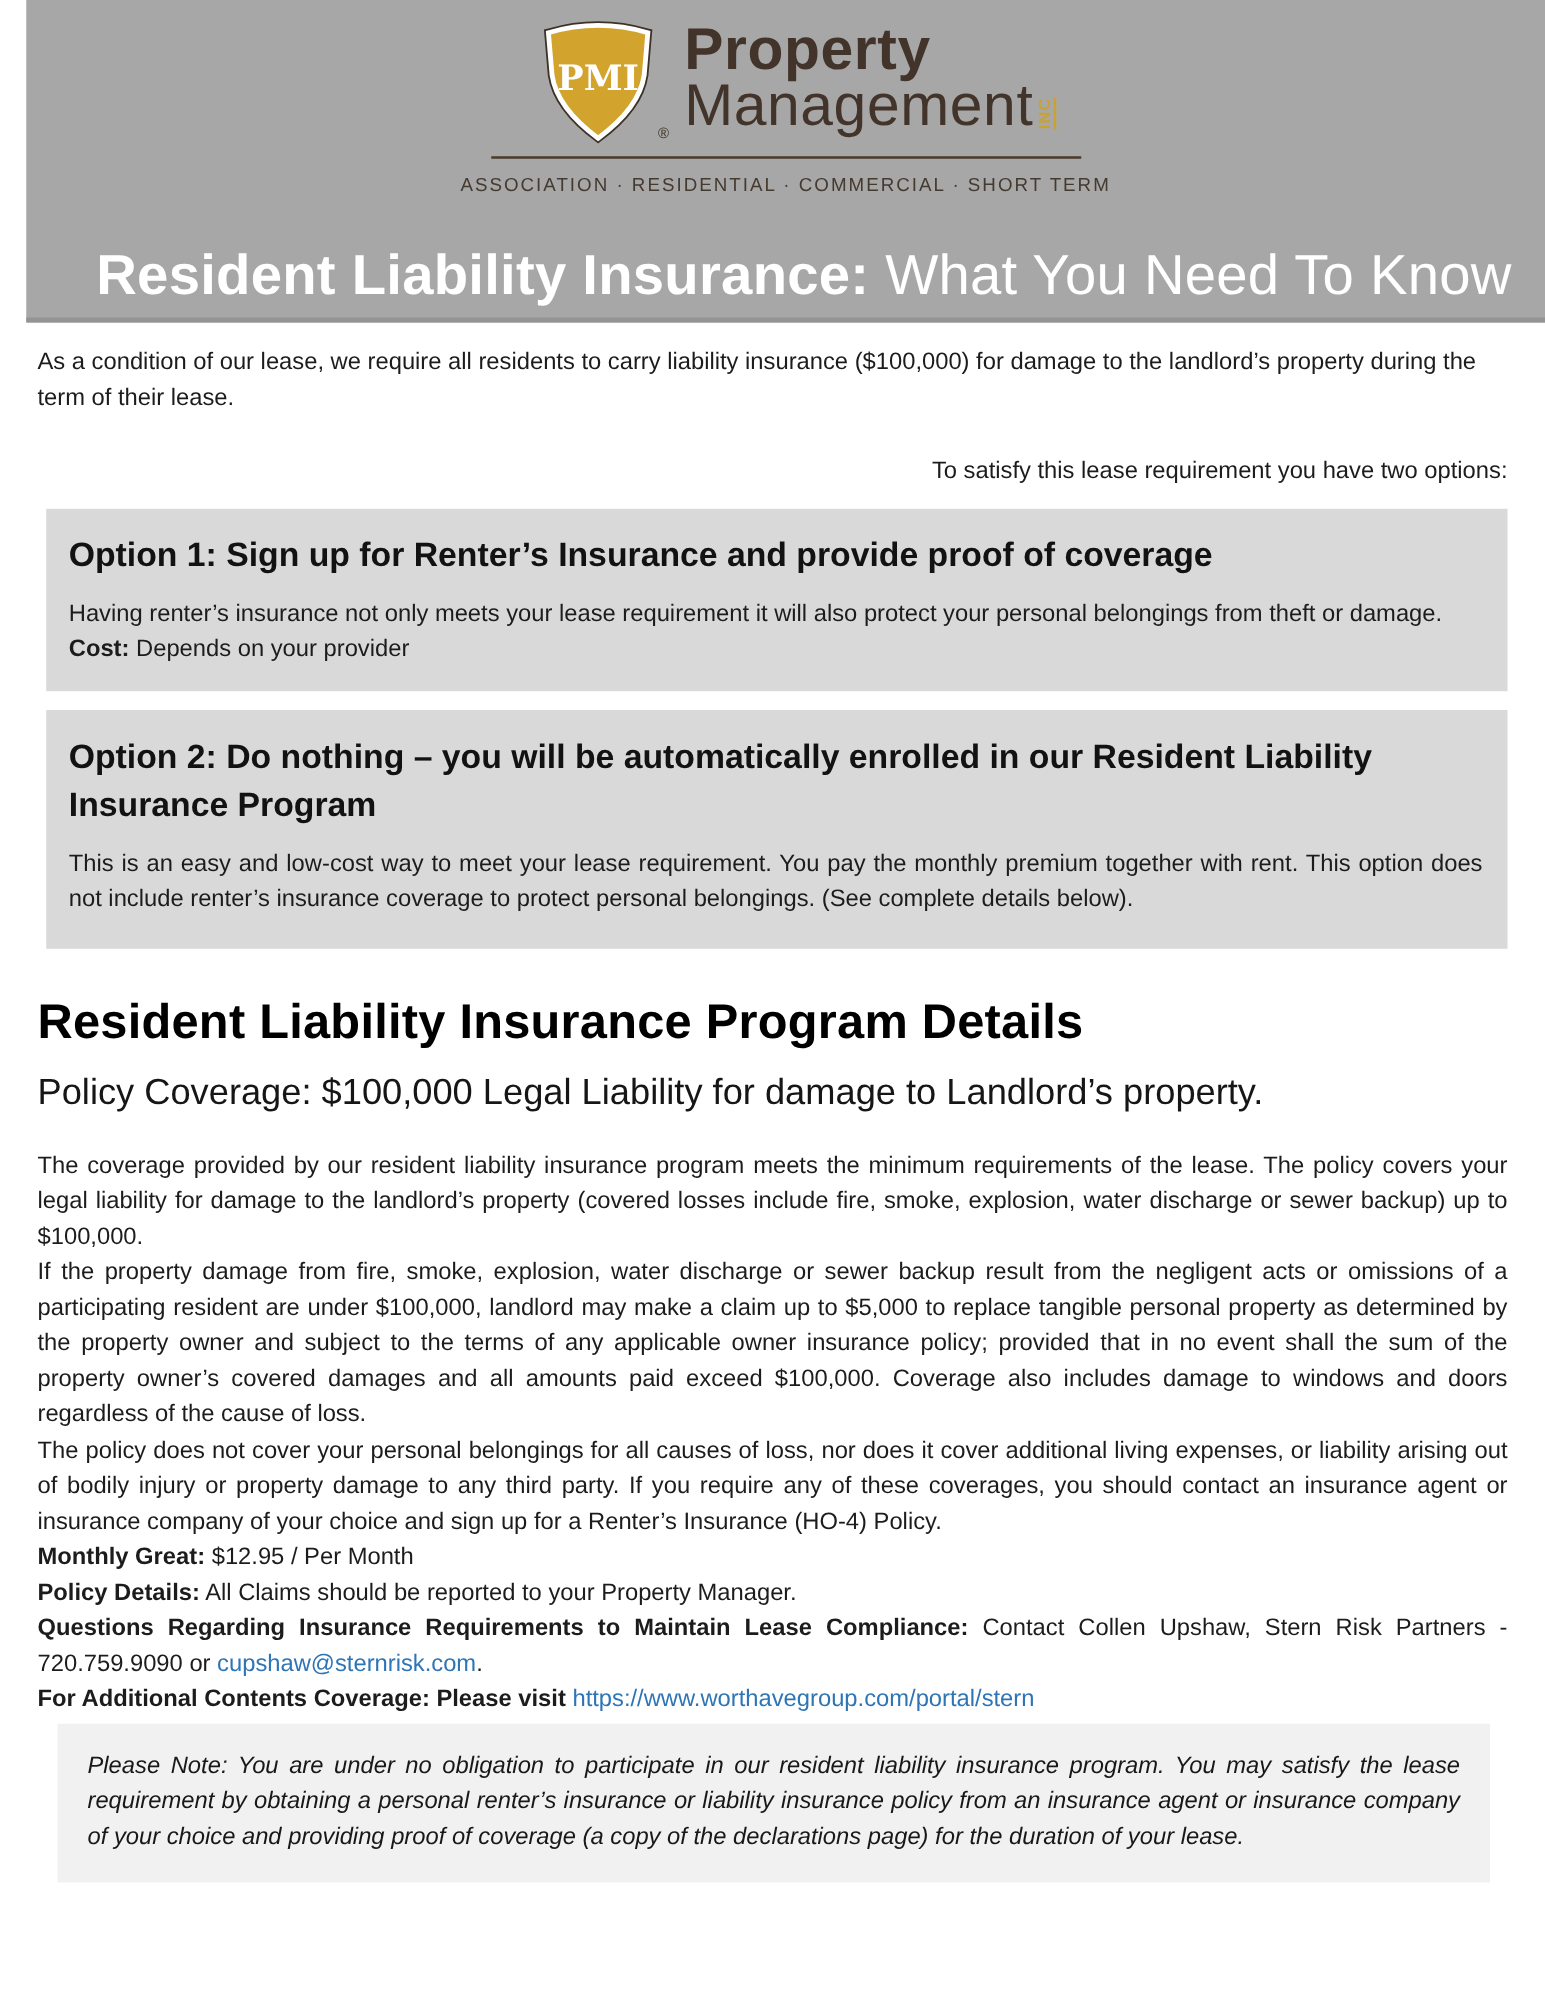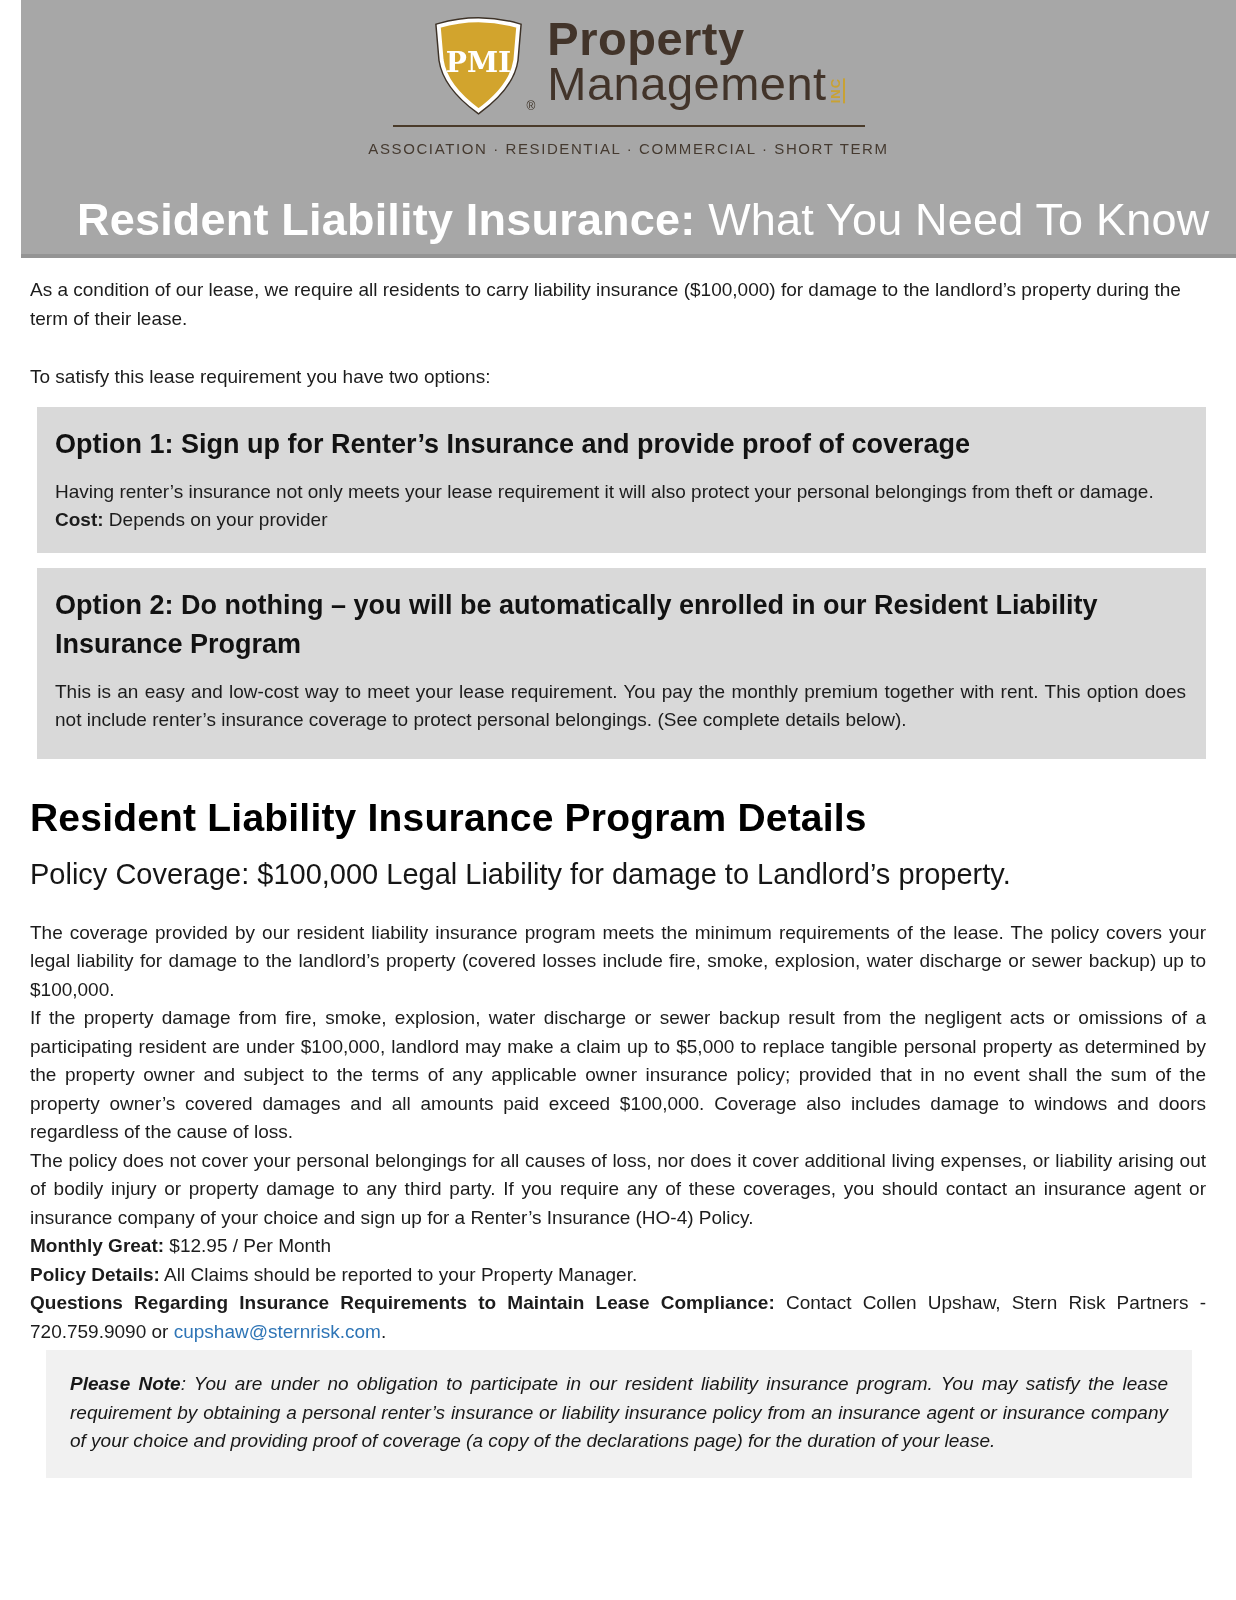--- a/index.html
+++ b/index.html
@@ -94,21 +94,21 @@
   .banner-title .light { font-weight: 400; text-align: center; }
 
   
   .content {
     padding: 16px 30px 0 30px;
     font-size: 19px;
     line-height: 1.5;
   }
   .content p { margin-bottom: 0; }
   .intro-p1 { margin-top: 2px; }
-  .intro-p2 { margin-top: 30px; }
+  .intro-p2 { margin-top: 30px; text-align: right; }
 
   .option-box {
     background: #d9d9d9;
     margin: 15px 0 0 7px;
     padding: 14px 20px 18px 18px;
   }
   .option-heading {
     font-size: 27px;
     font-weight: 700;
     line-height: 1.45;
@@ -143,21 +143,21 @@
     background: #f1f1f1;
     margin: 4px 14px 20px 16px;
     padding: 20px 24px 22px;
   }
   .note-italic {
     font-style: italic;
     text-align: justify;
     margin-bottom: 24px;
     color: #181818;
   }
-  .note-italic .note-label { font-weight: 700; font-style: italic; }
+  .note-italic .note-label { font-weight: 400; font-style: italic; }
   .note-provider { font-style: normal; }
 </style>
 </head>
 <body>
 
 <div class="page">
 
   <div class="header">
     <div class="logo-row">
       <div class="shield-wrap">
@@ -217,20 +217,23 @@
     </p>
 
     <p class="kv-line">
       <span class="label">Policy Details:</span><span> All Claims should be reported to your Property Manager.</span>
     </p>
 
     <p class="para">
       <span class="label">Questions Regarding Insurance Requirements to Maintain Lease Compliance:</span><span> Contact Collen Upshaw, Stern Risk Partners - 720.759.9090 or </span><a class="link">cupshaw@sternrisk.com</a><span>.</span>
     </p>
 
+    <p class="kv-line">
+      <span class="label">For Additional Contents Coverage: Please visit </span><a class="link">https://www.worthavegroup.com/portal/stern</a>
+    </p>
 
     <div class="note-box">
       <p class="note-italic">
         <span class="note-label">Please Note</span><span>: You are under no obligation to participate in our resident liability insurance program. You may satisfy the lease requirement by obtaining a personal renter’s insurance or liability insurance policy from an insurance agent or insurance company of your choice and providing proof of coverage (a copy of the declarations page) for the duration of your lease.</span>
       </p>
     </div>
 
   </div>
 </div>
 

